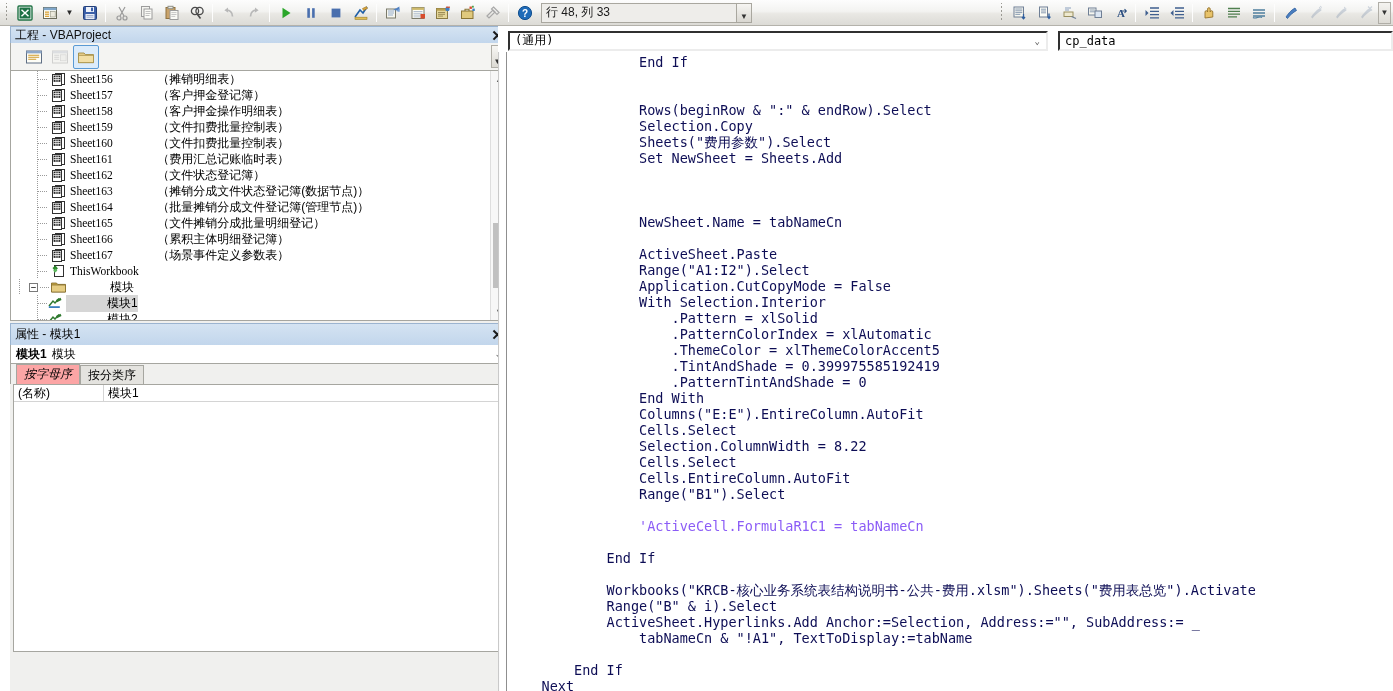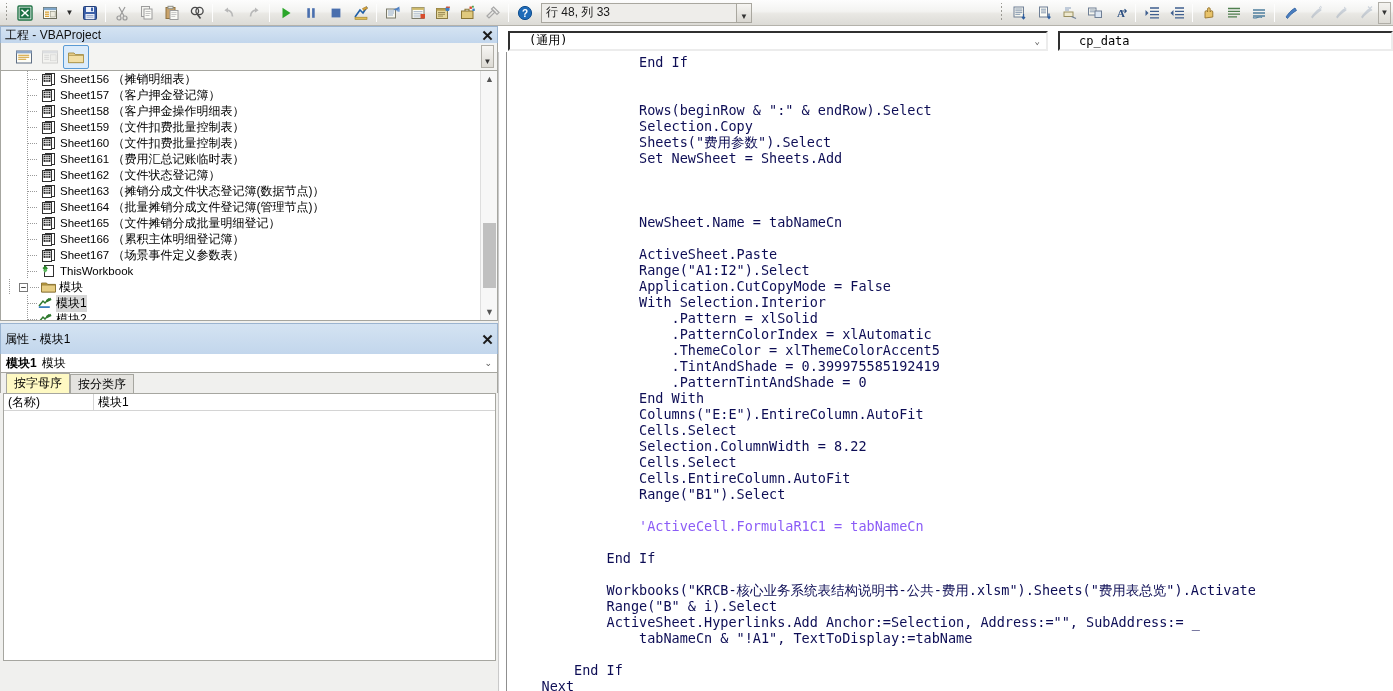--- a/index.html
+++ b/index.html
@@ -46,21 +46,21 @@
     padding-bottom:2px;
   }
   .dropdn { font-size: 8px; color:#333; line-height:6px; }
   .tb-end-spin {
     width: 13px; height: 22px; background: linear-gradient(to bottom,#f4f3f0,#dedcd6);
     border: 1px solid #b0aea7; display:flex; align-items:center; justify-content:center;
     margin-right:2px;
   }
 
   
-  .left-col { position: absolute; left: 0; top: 26px; width: 498px; height: 665px; background:#f0f0ee; }
+  .left-col { position: absolute; left: 10px; top: 26px; width: 498px; height: 665px; background:#f0f0ee; }
 
   
   .panel-title {
     height: 17px; background: linear-gradient(to bottom,#d4e3f2,#c2d6ec);
     border: 1px solid #9bb4d0; border-bottom: none;
     display: flex; align-items: center; padding-left: 4px;
     font-size: 12px; color: #101010;
   }
   .panel-title .ttl { flex: 1; white-space: nowrap; overflow: hidden; }
   .close-x {
@@ -89,77 +89,77 @@
     font-family: "DejaVu Sans Mono", monospace; font-size: 11.5px; color: #000;
     white-space: nowrap; padding-left: 0;
   }
   .dots-h {
     width: 9px; height: 1px;
     background-image: linear-gradient(to right, #9a9a9a 1px, transparent 1px);
     background-size: 2px 1px;
     margin-right: 1px;
   }
   .ic { width: 16px; height: 14px; margin-right: 3px; flex: 0 0 16px; display:flex; align-items:center; justify-content:center;}
-  .tname { font-family: Liberation Sans, sans-serif; font-size: 11.5px; }
-  .tname-cn { font-family: "Liberation Sans", sans-serif; font-size: 12px; }
+  .tname { font-family: Liberation Serif, serif; font-size: 11.5px; }
+  .tname-cn { font-family: "Liberation Sans", sans-serif; font-size: 12px; margin-left: 41px; }
   .expander {
     width: 9px; height: 9px; border: 1px solid #7a7a7a; background: #fff;
     display: flex; align-items: center; justify-content: center;
     font-size: 9px; line-height: 7px; color: #000; margin-right: 2px; flex:0 0 9px;
   }
   .vsb {
     position: absolute; right: 0; top: 0; width: 17px; bottom: 0;
     background: #f7f7f7; border-left: 1px solid #dedede;
   }
   .vsb-arrow { width:17px; height:16px; display:flex; align-items:center; justify-content:center; color:#555; font-size:9px; }
   .vsb-thumb { position:absolute; left:2px; width:13px; background:#c0c0c0; border-radius:0; }
 
   
   .props-title {
     margin-top: 2px;
-    height: 31px; background: linear-gradient(to bottom,#d4e3f2,#c2d6ec);
+    height: 22px; background: linear-gradient(to bottom,#d4e3f2,#c2d6ec);
     border: 1px solid #9bb4d0; border-bottom:none;
     display: flex; align-items: center; padding-left: 4px; font-size: 12px; gap: 25px;
   }
   .props-title .ttl { flex:1; }
   .props-combo {
     height: 19px; background: #fff; border: 1px solid #a6a6a0; border-top:none;
     display: flex; align-items: center; padding-left: 5px; font-size: 12px;
     position: relative;
   }
   .props-combo .bold { font-weight: bold; }
   .combo-arrow { position:absolute; right:5px; top:4px; font-size:9px; color:#555; }
   .props-tabs {
     height: 20px; background: #f0f0ee; border-left:1px solid #a6a6a0; border-right:1px solid #a6a6a0;
     display: flex; align-items: flex-end; padding-left: 5px; gap: 0px;
   }
   .ptab {
     height: 19px; padding: 0 7px; display: flex; align-items: center;
     font-size: 12px; background: #e4e3df; border: 1px solid #a6a6a0; border-bottom: none;
   }
-  .ptab.active { background: #fef9c3; height: 20px; }
+  .ptab.active { background: #fca5a5; height: 20px; font-style: italic; }
   .props-grid {
     height: 268px; background: #fff; border: 1px solid #a6a6a0; margin: 0 2px 0 3px;
     overflow: hidden;
   }
   .pg-row { display: flex; height: 17px; border-bottom: 1px solid #d4d4d4; align-items: center; }
   .pg-key { width: 90px; padding-left: 4px; font-size: 12px; border-right:1px solid #d4d4d4; height:17px; display:flex; align-items:center;}
   .pg-val { padding-left: 4px; font-size: 12px; }
 
   
   .code-pane {
     position: absolute; left: 498px; top: 26px; width: 895px; height: 665px;
     background: #ffffff;
   }
   .code-header { height: 26px; display: flex; align-items: center; padding: 3px 0 0 10px; background: #ffffff; }
   .cmb {
     height: 20px; background: #fff; border: 2px inset #c8c8c8;
     border-top-color:#848484; border-left-color:#848484;
     border-right-color:#ececec; border-bottom-color:#ececec;
-    display: flex; align-items: center; padding-left: 19px; position: relative;
+    display: flex; align-items: center; padding-left: 5px; position: relative;
     font-family: "DejaVu Sans Mono", monospace; font-size: 12px;
   }
   .cmb.left { width: 540px; }
   .cmb.right { flex: 1; margin-left: 10px; margin-right: 0; align-items: center; }
   .cmb .arr { position: absolute; right: 6px; top: 3px; font-size: 9px; color:#444; }
   .code-body {
     position: absolute; left: 0; top: 26px; right: 0; bottom: 0;
     display: flex;
   }
   .code-margin {

